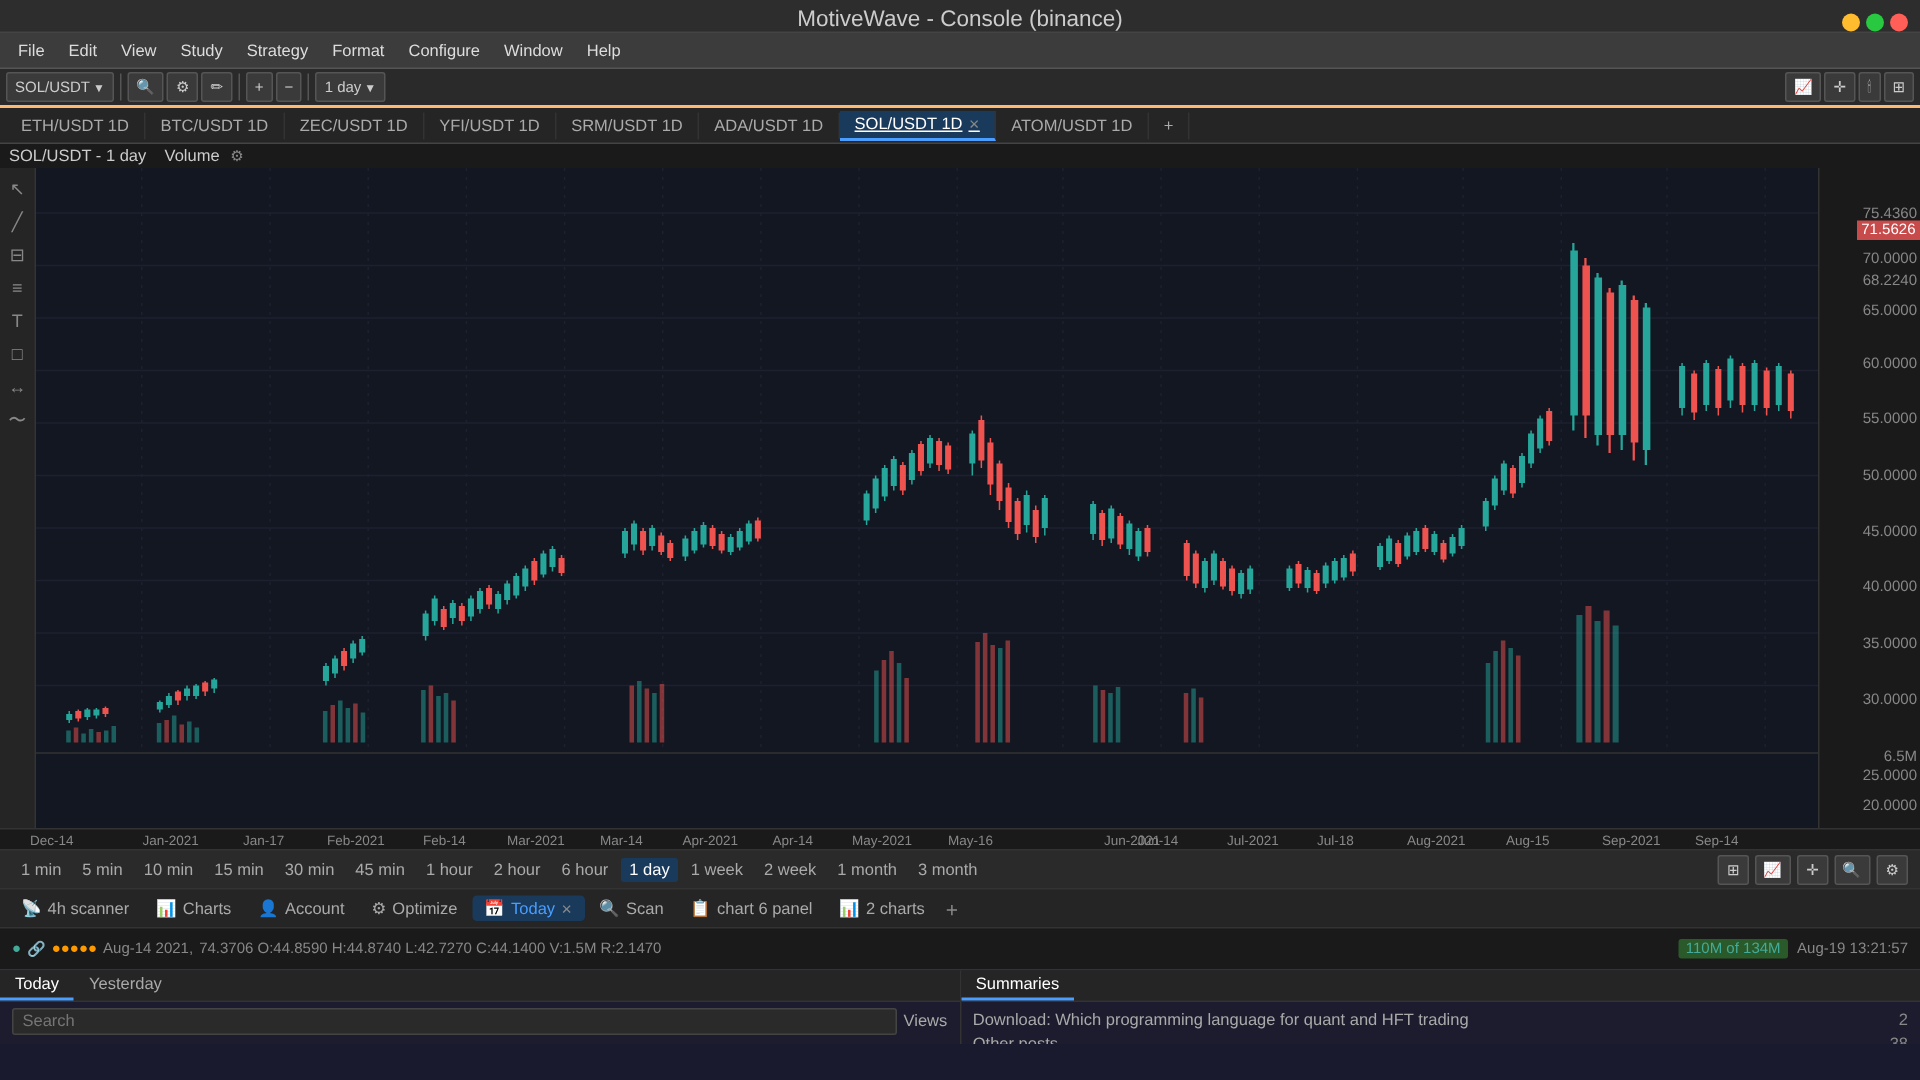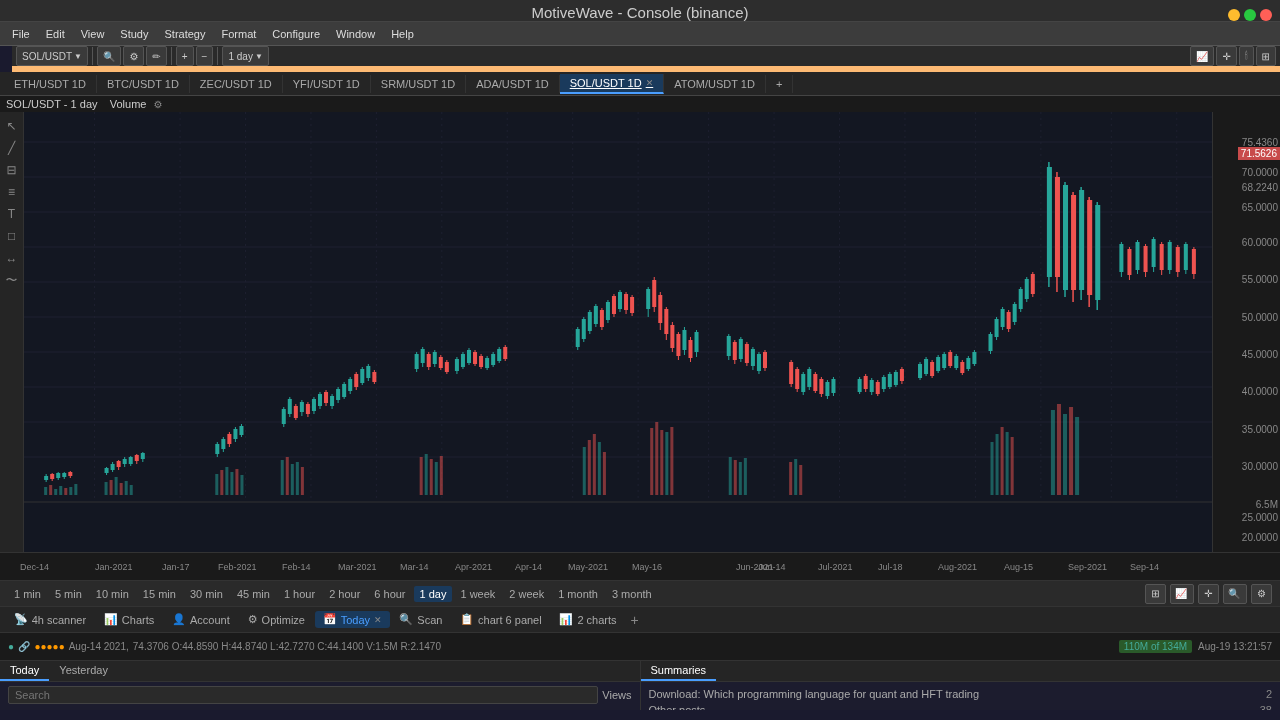--- a/index.html
+++ b/index.html
@@ -11,21 +11,21 @@
     #title-bar .win-btn { width: 12px; height: 12px; border-radius: 50%; display: inline-block; cursor: pointer; }
     #title-bar .win-close { background: #ff5f57; }
     #title-bar .win-min { background: #febc2e; }
     #title-bar .win-max { background: #28c840; }
     
     
     #menu-bar { background: #3c3c3c; height: 24px; display: flex; align-items: center; padding: 0 4px; border-bottom: 1px solid #555; }
     .menu-item { padding: 2px 8px; cursor: pointer; color: #ddd; font-size: 11px; border-radius: 2px; }
     
     
-    #toolbar { background: #2a2a2a; height: 26px; display: flex; align-items: center; padding: 0 4px; border-bottom: 6px solid #fdba74; gap: 2px; margin-left: 12px; }
+    #toolbar { background: #2a2a2a; height: 26px; display: flex; align-items: center; padding: 0 4px; border-bottom: 2px solid #fdba74; gap: 2px; }
     .toolbar-btn { background: #3a3a3a; border: 1px solid #555; color: #ccc; padding: 1px 5px; cursor: pointer; font-size: 10px; border-radius: 2px; height: 20px; display: flex; align-items: center; }
     .toolbar-sep { width: 1px; background: #555; height: 18px; margin: 0 2px; }
     
     
     #symbol-tabs { background: #252525; height: 24px; display: flex; align-items: center; border-bottom: 1px solid #444; padding: 0 4px; overflow-x: auto; }
     .sym-tab { padding: 3px 10px; cursor: pointer; color: #aaa; font-size: 11px; border-right: 1px solid #333; white-space: nowrap; display: flex; align-items: center; gap: 4px; }
     .sym-tab.active { background: #1a3a5c; color: #fff; border-bottom: 2px solid #4a9eff; text-decoration: underline; }
     .sym-tab .close-x { color: #888; font-size: 9px; cursor: pointer; }
     
     
@@ -551,21 +551,21 @@
       <span class="price-label" style="top:274px;">40.0000</span>
       <span class="price-label" style="top:312px;">35.0000</span>
       <span class="price-label" style="top:349px;">30.0000</span>
       <span class="price-label" style="top:387px;">6.5M</span>
       <span class="price-label" style="top:400px;">25.0000</span>
       <span class="price-label" style="top:420px;">20.0000</span>
     </div>
   </div>
 </div>
 
-<div id="time-axis" style="position:relative; height:28px; background:#1a1a1a; border-top:1px solid #333;">
+<div id="time-axis" style="position:relative; height:14px; background:#1a1a1a; border-top:1px solid #333;">
   <span class="time-label" style="left:20px;">Dec-14</span>
   <span class="time-label" style="left:95px;">Jan-2021</span>
   <span class="time-label" style="left:162px;">Jan-17</span>
   <span class="time-label" style="left:218px;">Feb-2021</span>
   <span class="time-label" style="left:282px;">Feb-14</span>
   <span class="time-label" style="left:338px;">Mar-2021</span>
   <span class="time-label" style="left:400px;">Mar-14</span>
   <span class="time-label" style="left:455px;">Apr-2021</span>
   <span class="time-label" style="left:515px;">Apr-14</span>
   <span class="time-label" style="left:568px;">May-2021</span>

